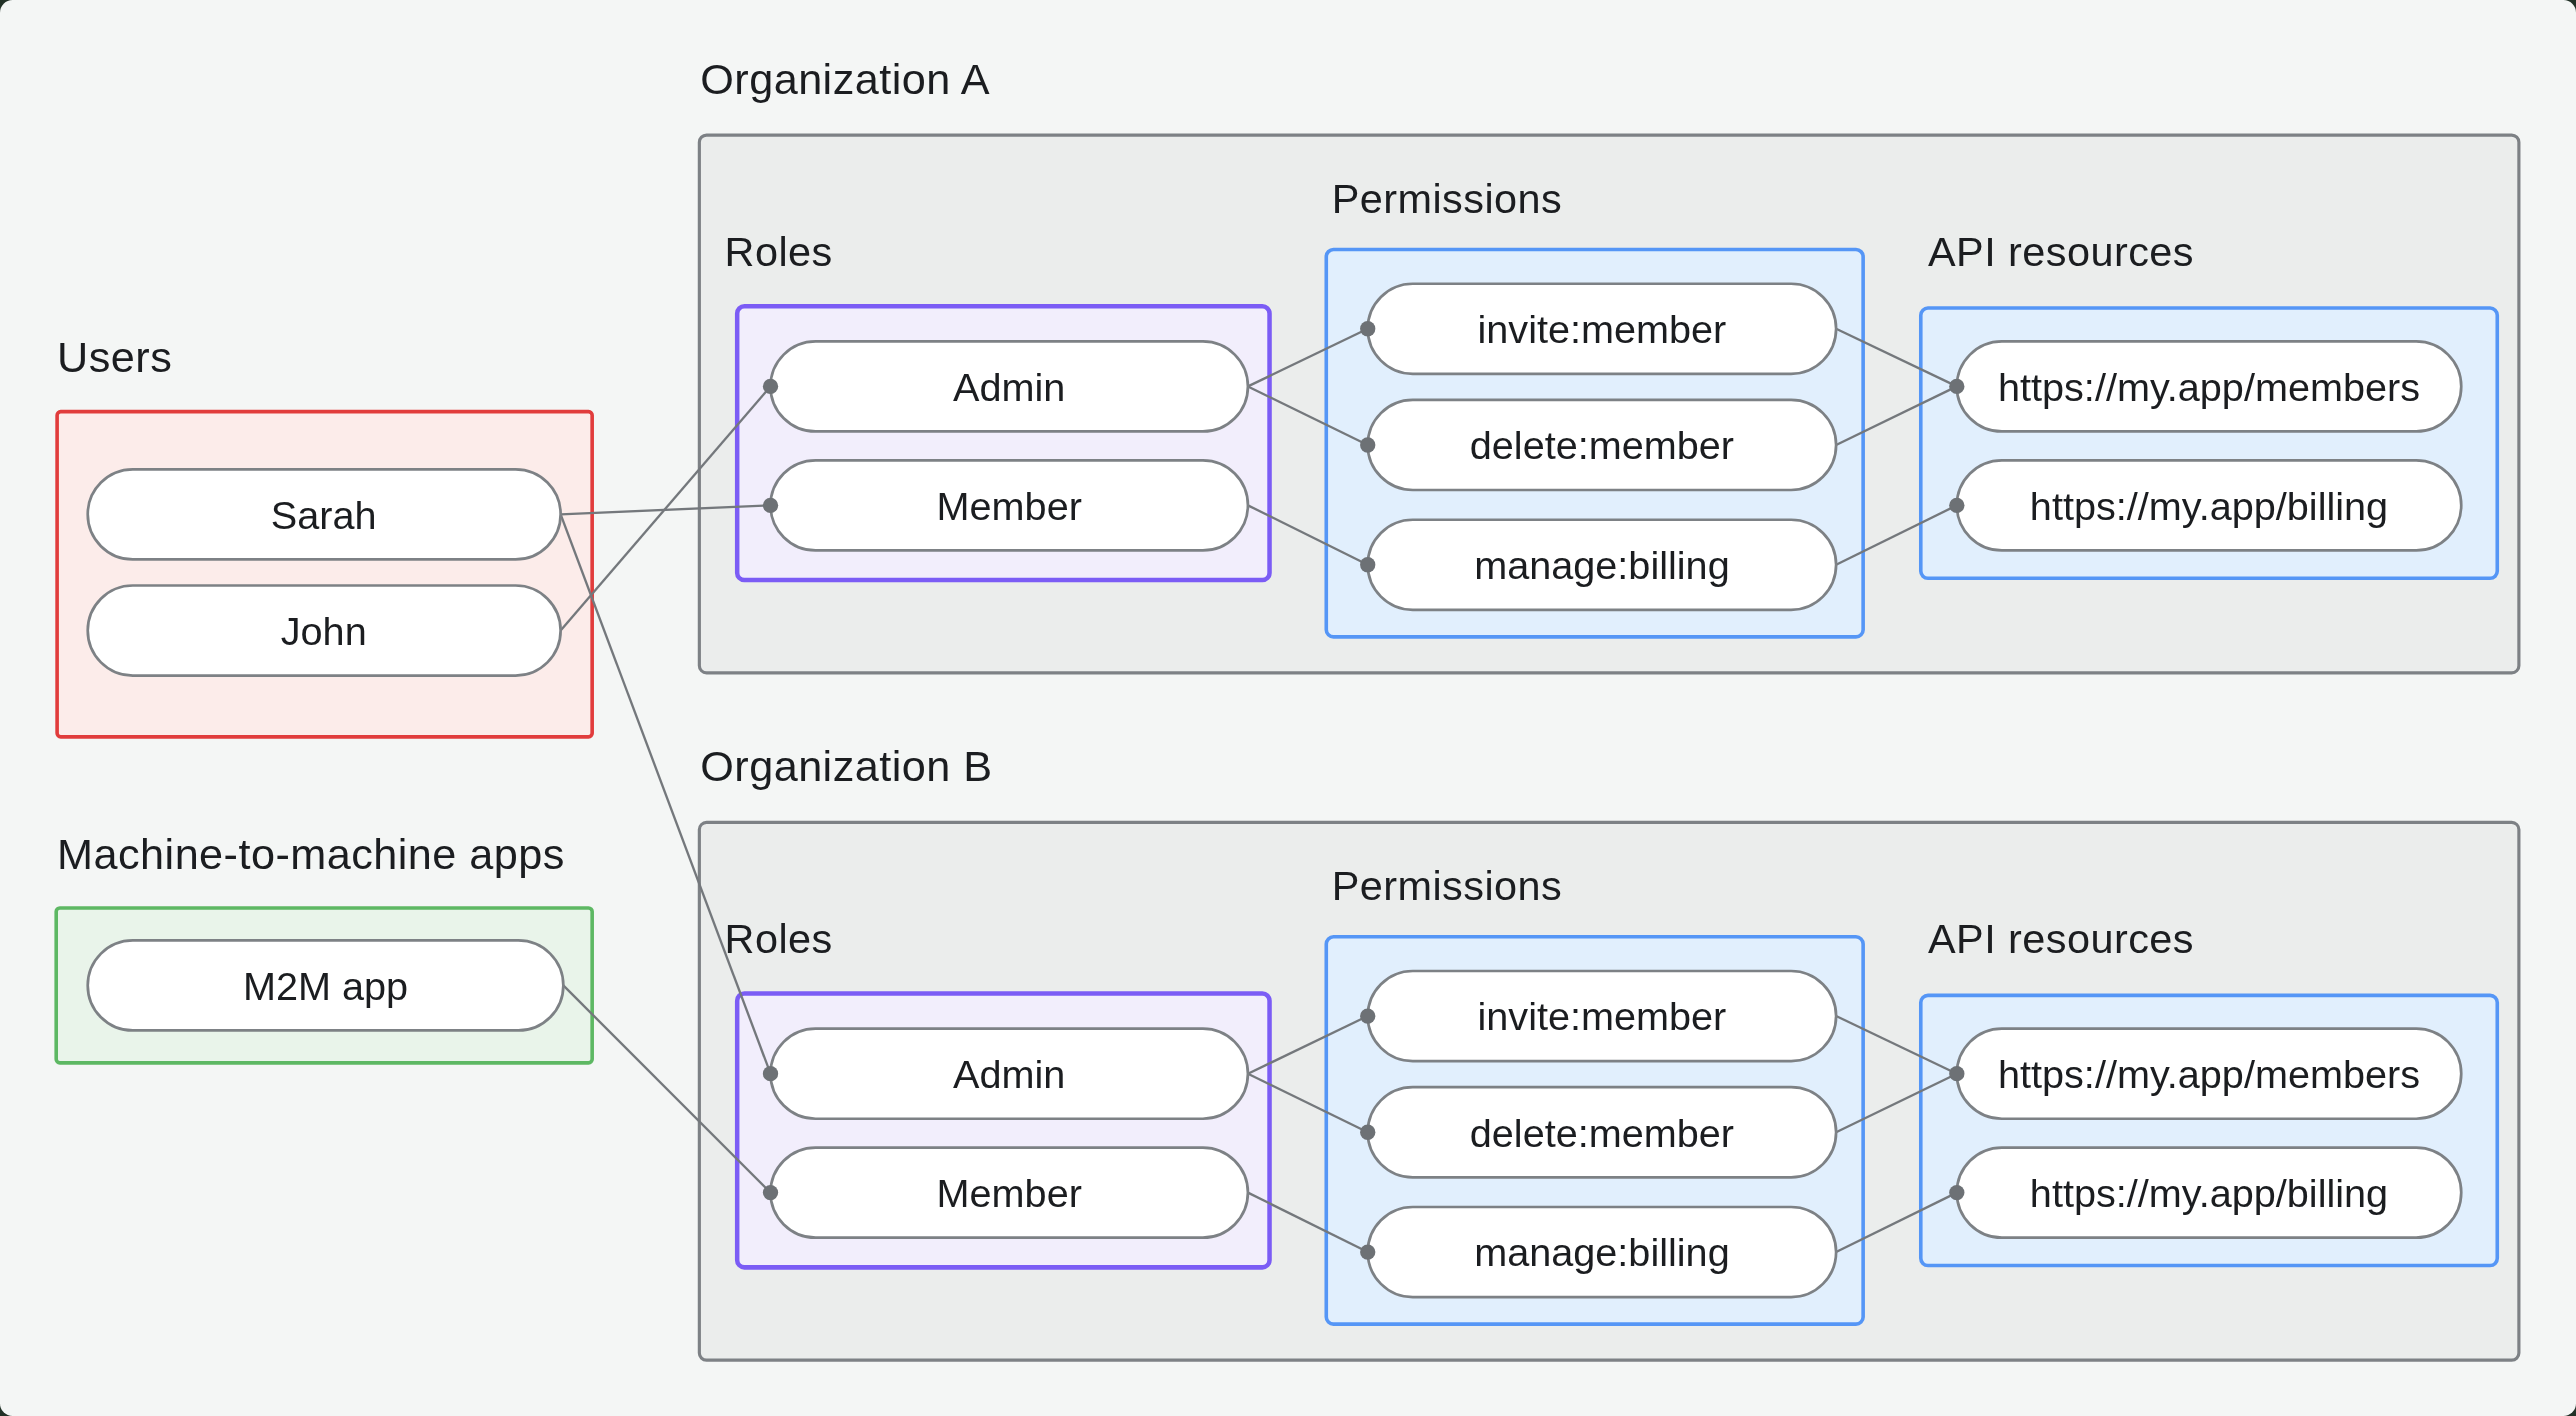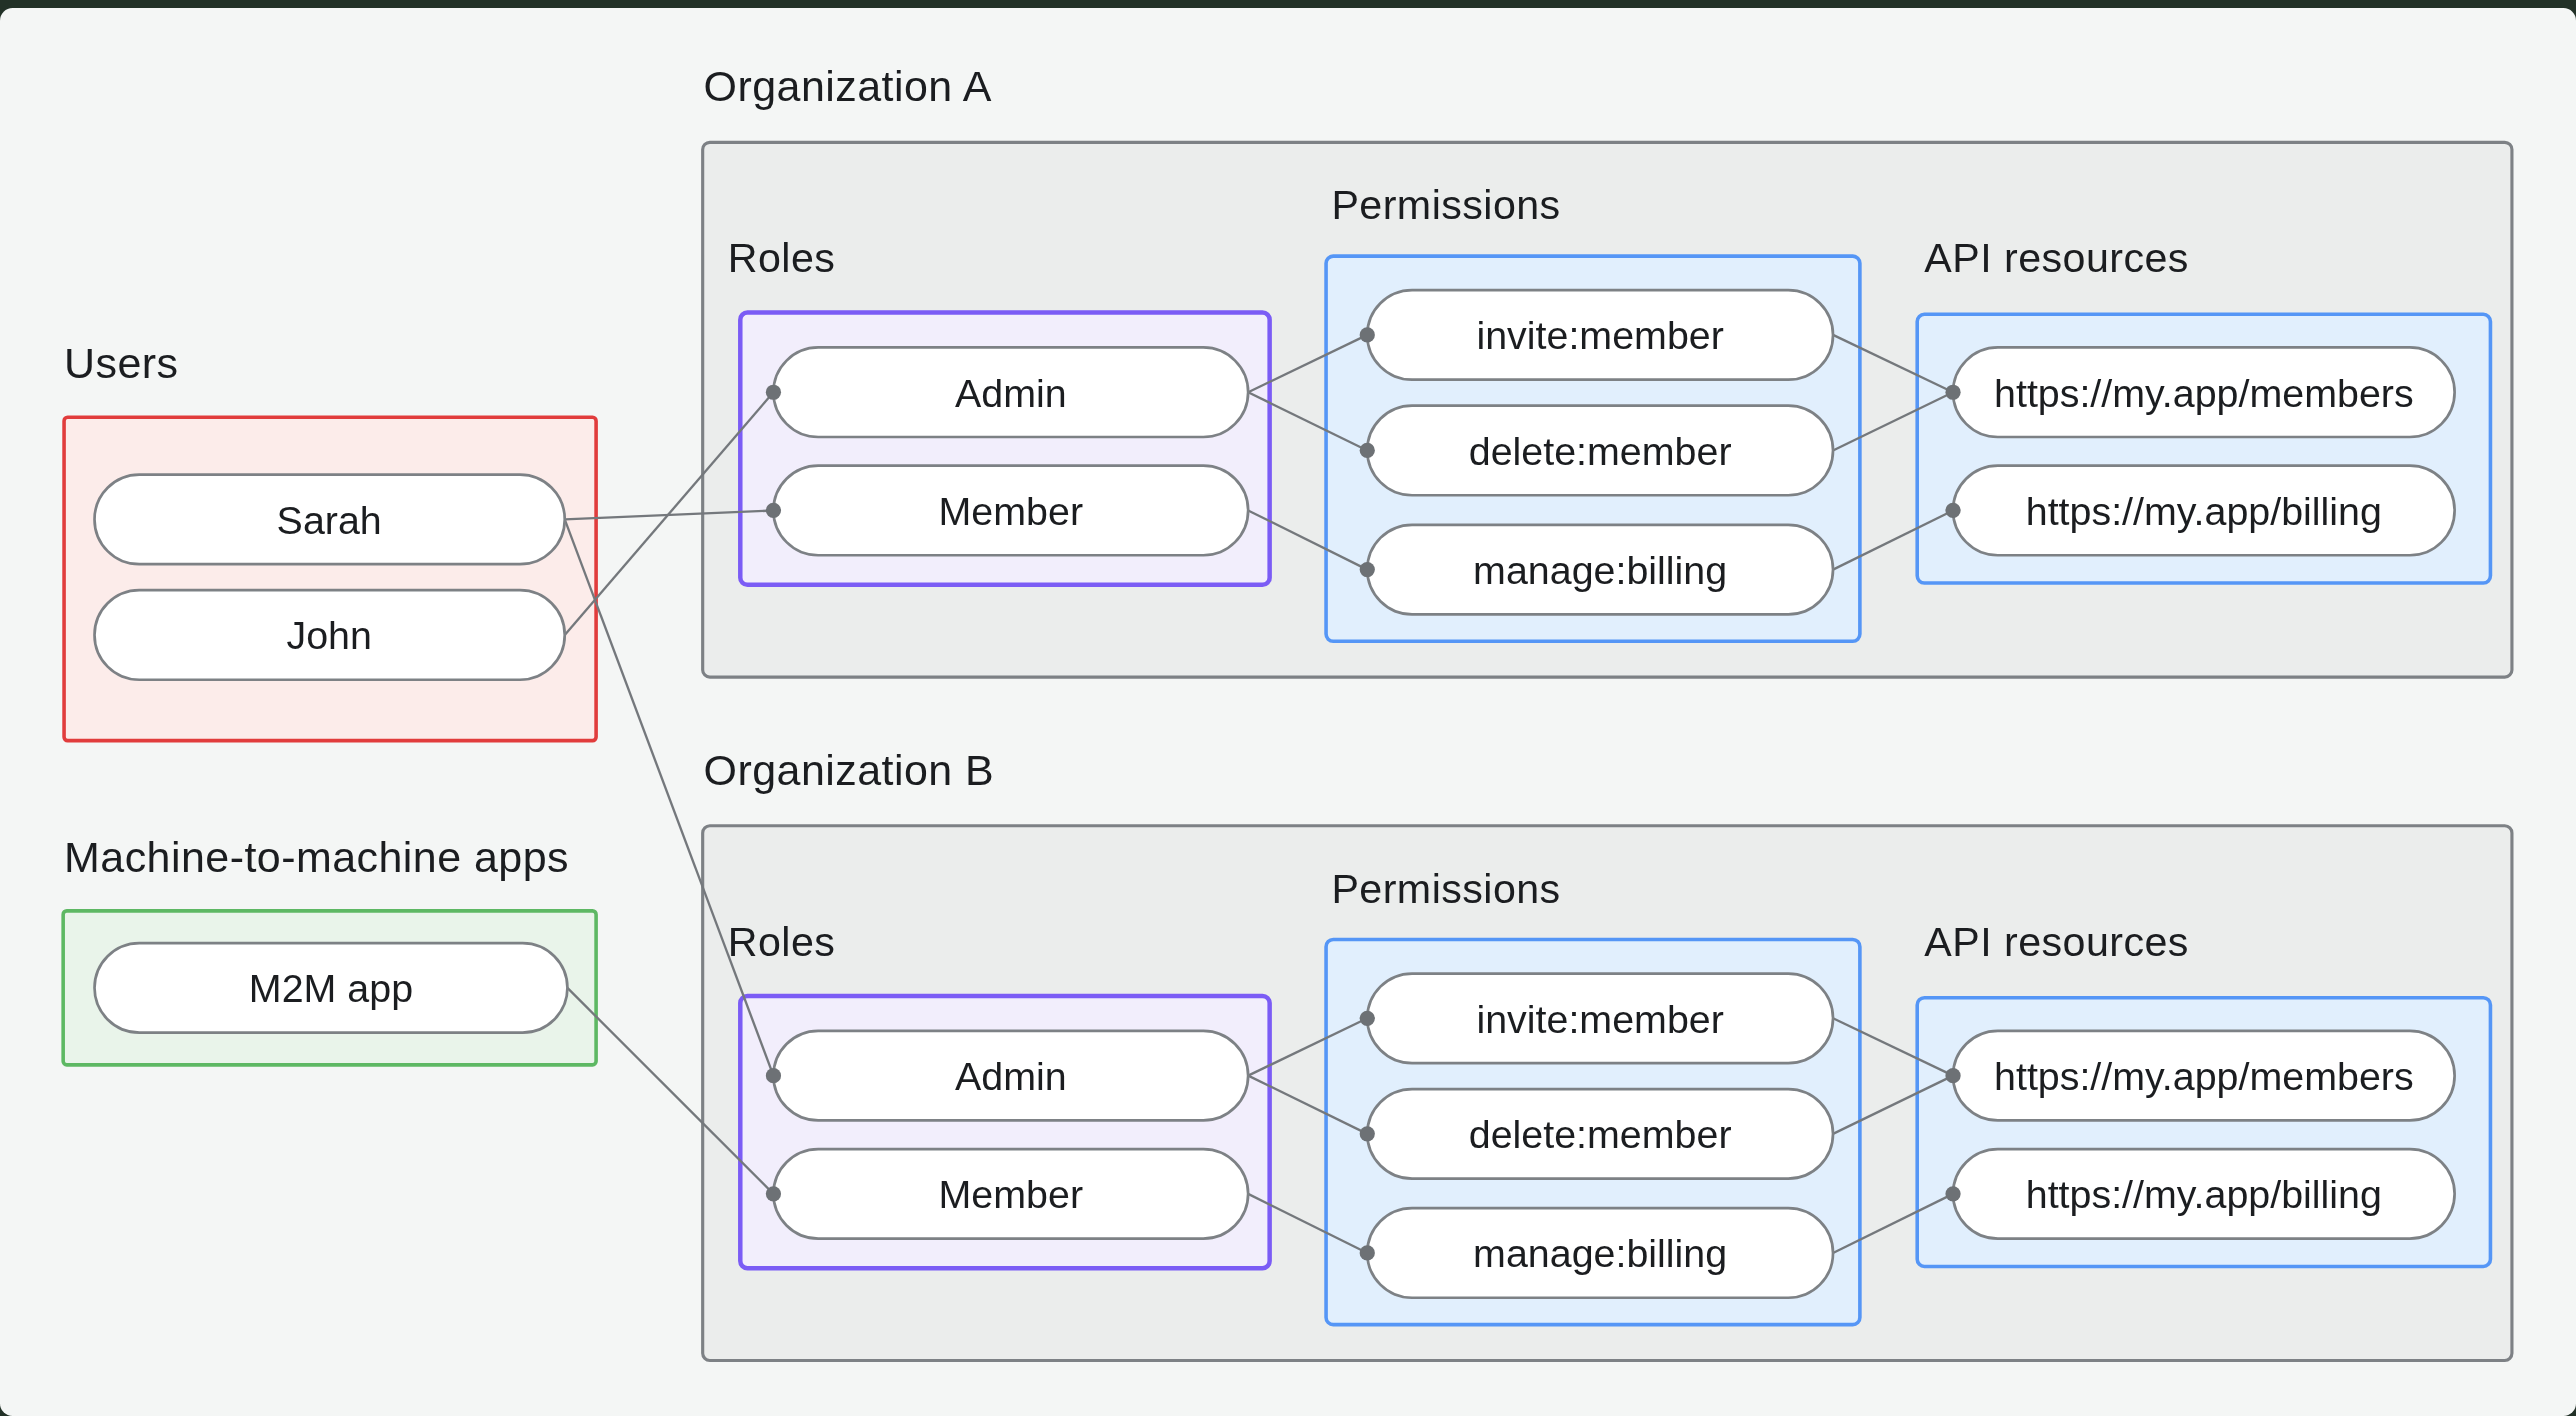--- a/index.html
+++ b/index.html
@@ -6,21 +6,20 @@
     margin: 0;
     height: 100%;
     background: #223127; 
   }
   .surface {
     position: absolute;
     inset: 0;
     background: #f4f6f5;
     border-radius: 12.6px;
     overflow: hidden;
-    margin-top: 8px;
   }
   svg { display: block; width: 100%; height: 100%; }
 
   text {
     font-family: "Liberation Sans", "DejaVu Sans", sans-serif;
     fill: #1b1d20;
   }
   .h1 { font-size: 48px; font-weight: 500; letter-spacing: 0.5px; }
   .h2 { font-size: 46px; font-weight: 500; letter-spacing: 0.5px; }
   .pill-label { font-size: 44px; text-anchor: middle; }

